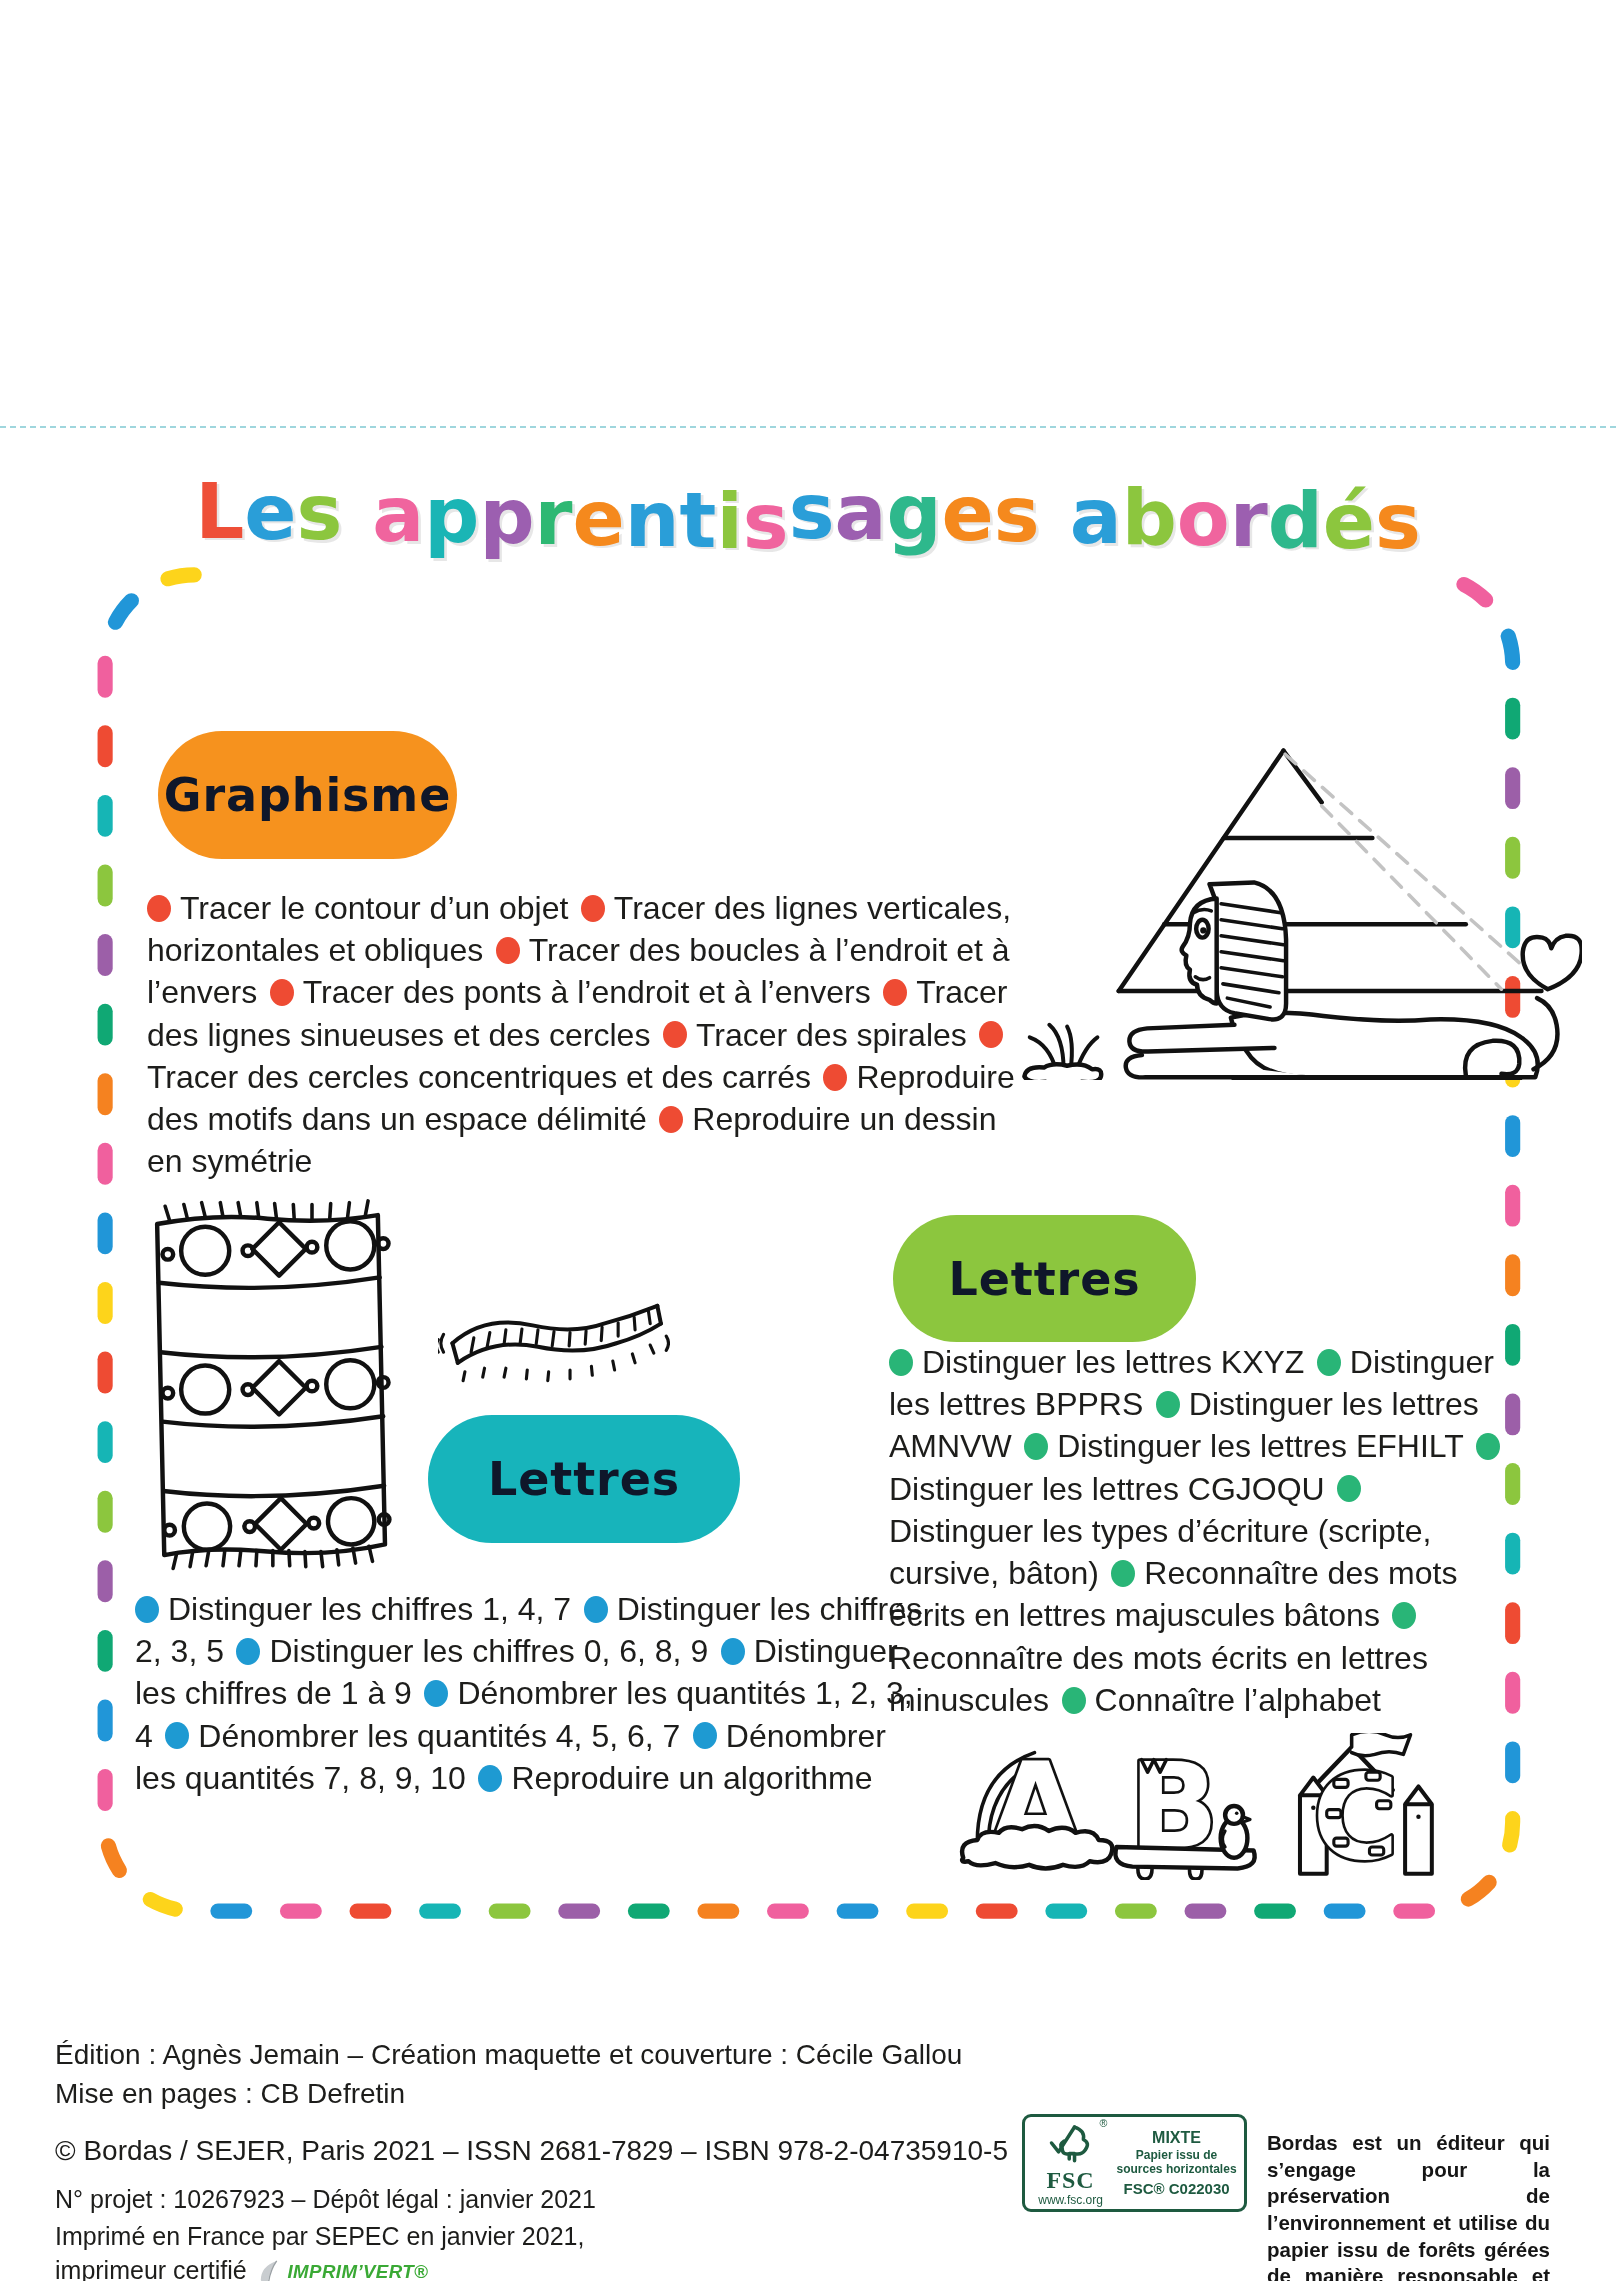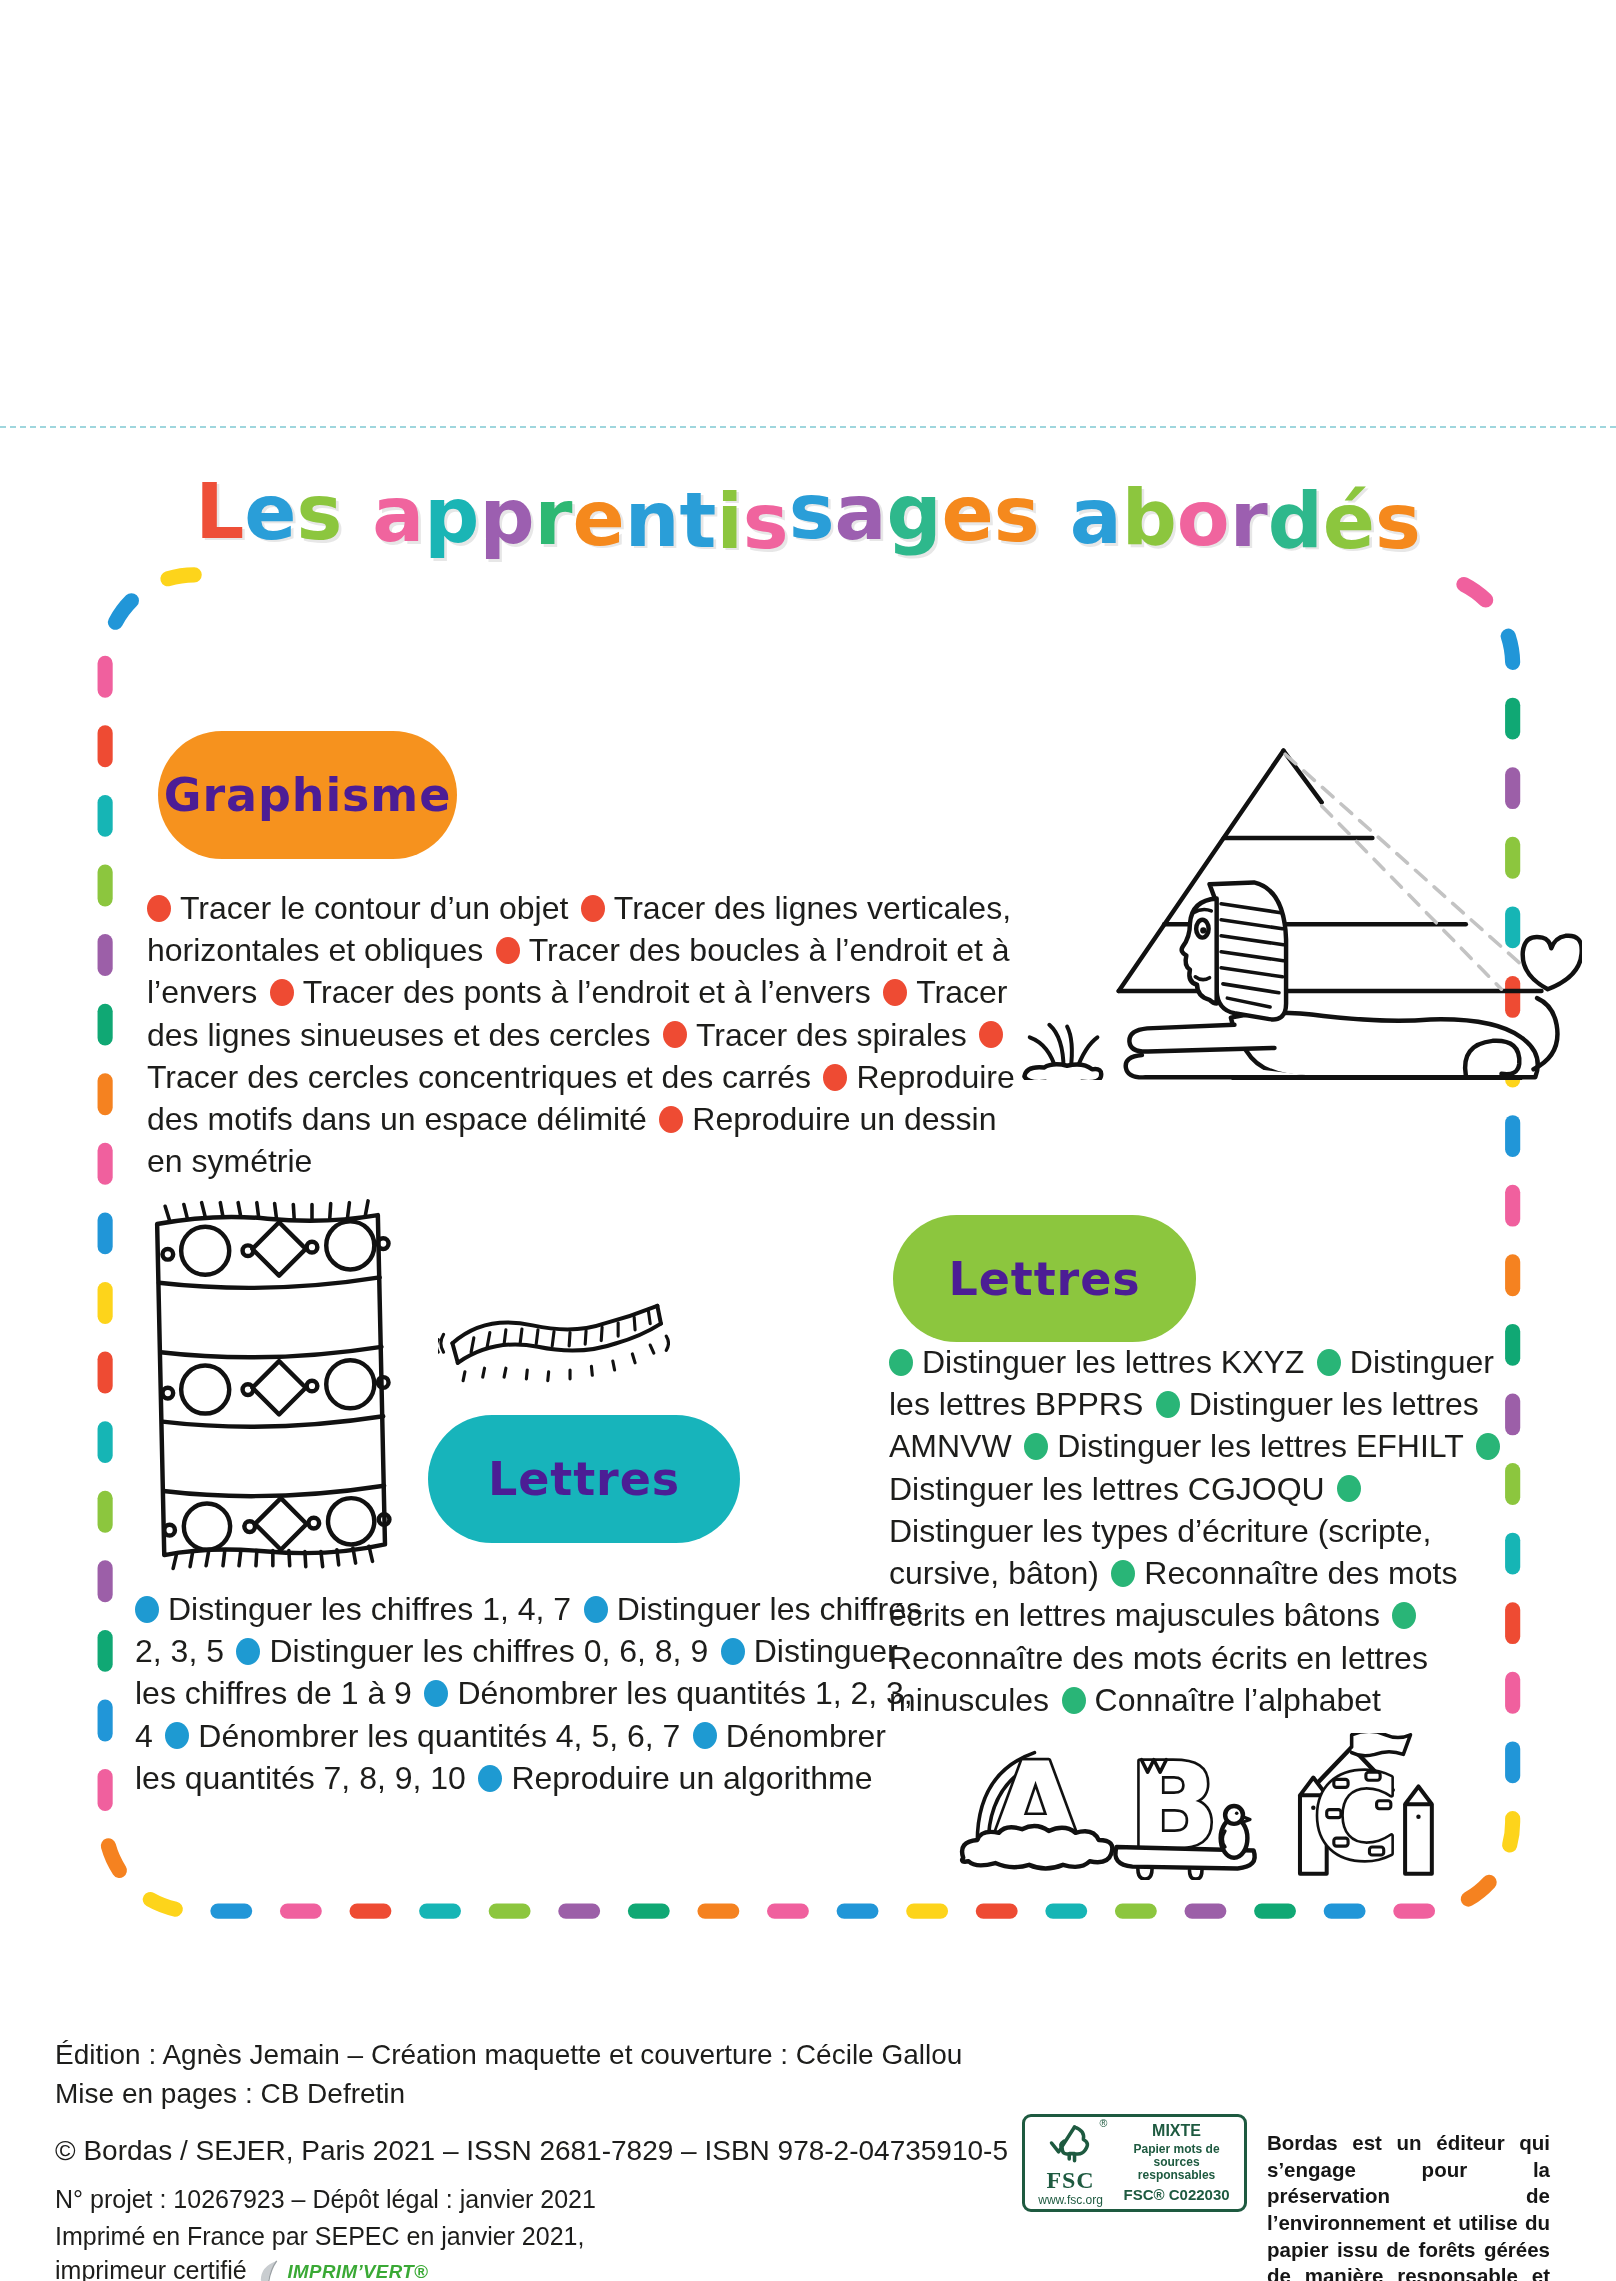--- a/index.html
+++ b/index.html
@@ -6,21 +6,21 @@
   .page{position:relative;width:1616px;height:2281px;background:#fff;overflow:hidden;
         font-family:"Liberation Sans",sans-serif;color:#1d1d1b;}
   .cutline{position:absolute;left:0;top:426px;width:1616px;height:0;
            border-top:2.7px dashed #8fd0d8;opacity:.85;}
   .title{position:absolute;left:0;top:478px;width:1616px;text-align:center;z-index:3;
          font-family:"DejaVu Sans",sans-serif;font-weight:bold;font-size:77px;line-height:1;}
   .tl{display:inline-block;text-shadow:2.7px 2.7px 0 rgba(120,120,120,.18);}
   .tsp{display:inline-block;width:30px;}
   #border-svg{position:absolute;left:0;top:0;z-index:1;}
   .badge{position:absolute;z-index:2;display:flex;align-items:center;justify-content:center;
-         border-radius:64px;color:#4c1d95;font-family:"DejaVu Sans",sans-serif;font-weight:bold;
+         border-radius:64px;color:#0f172a;font-family:"DejaVu Sans",sans-serif;font-weight:bold;
          font-size:46px;letter-spacing:0.9px;}
   .slist{position:absolute;z-index:2;font-size:32px;line-height:1.32;color:#1d1d1b;
          text-align:left;}
   .dot{display:inline-block;width:24px;height:27px;border-radius:50%;
        margin:0 9px -2.7px 3.6px;}
   .slist .dot:first-child{margin-left:0;}
   .art{position:absolute;z-index:2;}
   .footer-line{position:absolute;left:55px;z-index:2;white-space:nowrap;}
   .f-big{font-size:28px;text-align:right;}
   .f-small{font-size:25px;}
@@ -272,21 +272,21 @@
       <span class="fsc-reg">®</span>
       <svg width="46" height="46" viewBox="0 0 52 52" fill="none" stroke="#1e5a40" stroke-width="4" stroke-linecap="round" stroke-linejoin="round">
         <path d="M 4 26 L 12 36 L 30 8"></path>
         <path d="M 30 8 Q 42 12 40 22 Q 48 26 42 34 Q 38 40 30 38 L 30 46 M 30 38 L 24 38 L 24 44 M 24 38 Q 16 40 16 32 Q 12 28 18 24"></path>
       </svg>
       <span class="fsc-brand">FSC</span>
       <span class="fsc-url">www.fsc.org</span>
     </div>
     <div class="fsc-right">
       <div class="fsc-mixte">MIXTE</div>
-      <div class="fsc-desc">Papier mots de sources responsables</div>
+      <div class="fsc-desc">Papier issu de sources horizontales</div>
       <div class="fsc-code">FSC® C022030</div>
     </div>
   </div>
 
   <div class="env-note">Bordas est un éditeur qui s’engage pour la préservation de l’environnement et utilise du papier issu de forêts gérées de manière responsable et d’autres sources contrôlées.</div>
 
 </div>
 
 
 </body></html>

